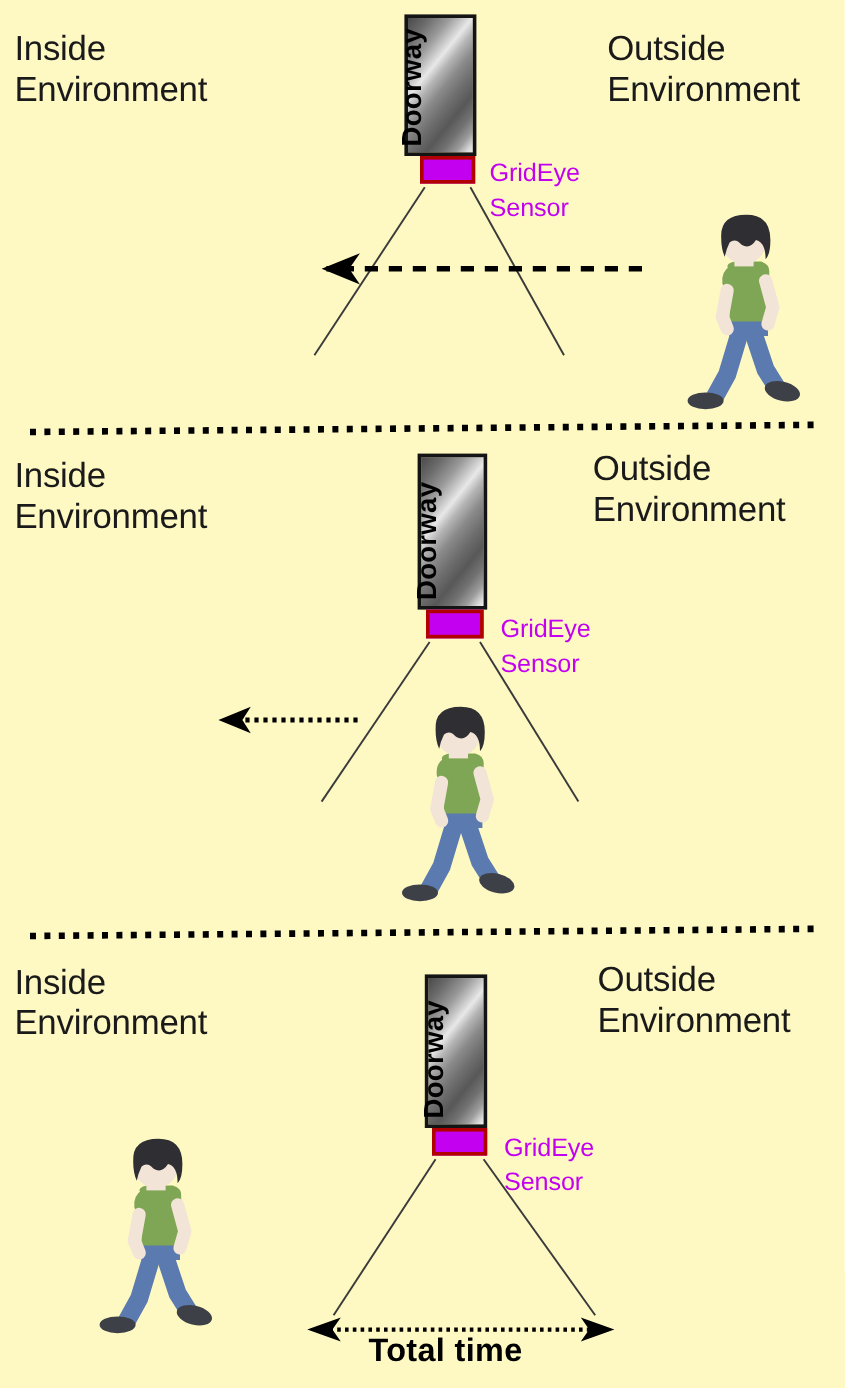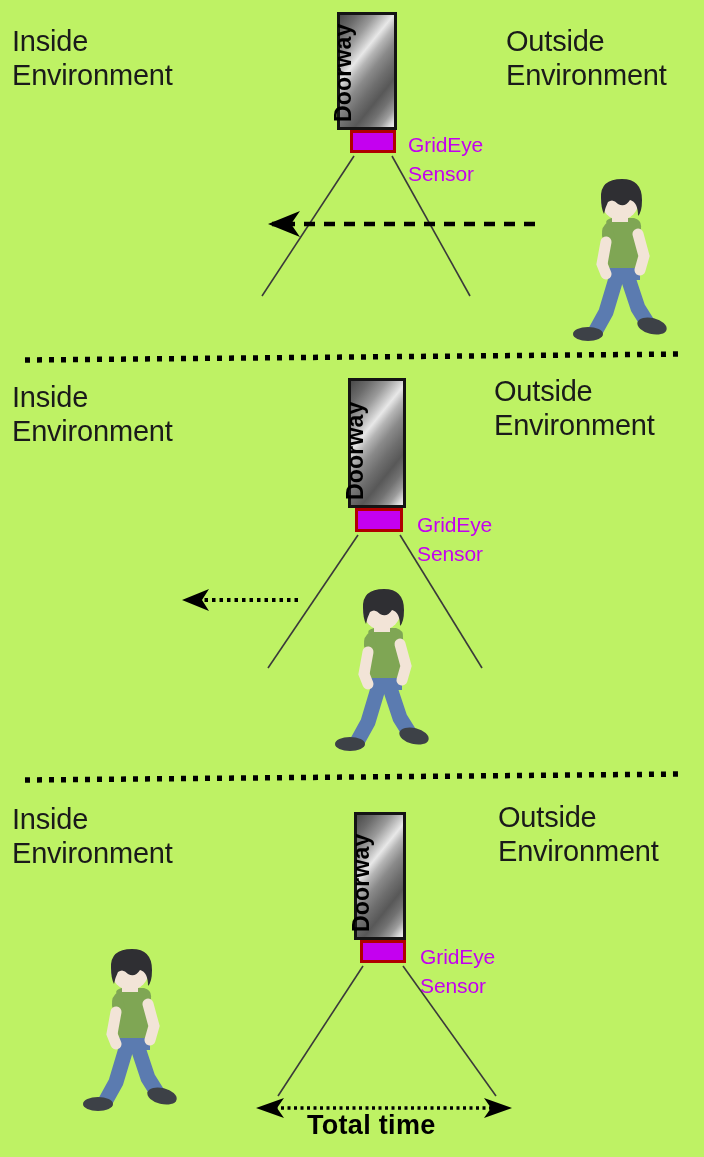--- a/index.html
+++ b/index.html
@@ -10,21 +10,21 @@
   }
   body {
     font-family: "Liberation Sans", sans-serif;
     color: #000000;
     -webkit-font-smoothing: antialiased;
   }
   #stage {
     position: relative;
     width: 704px;
     height: 1157px;
-    background: #bef264;
+    background: #fef9c3;
     overflow: hidden;
   }
   .panel {
     position: absolute;
     left: 0;
     width: 704px;
   }
   #panel-1 { top: 0px;   height: 358px; }
   #panel-2 { top: 358px; height: 418px; }
   #panel-3 { top: 776px; height: 381px; }

